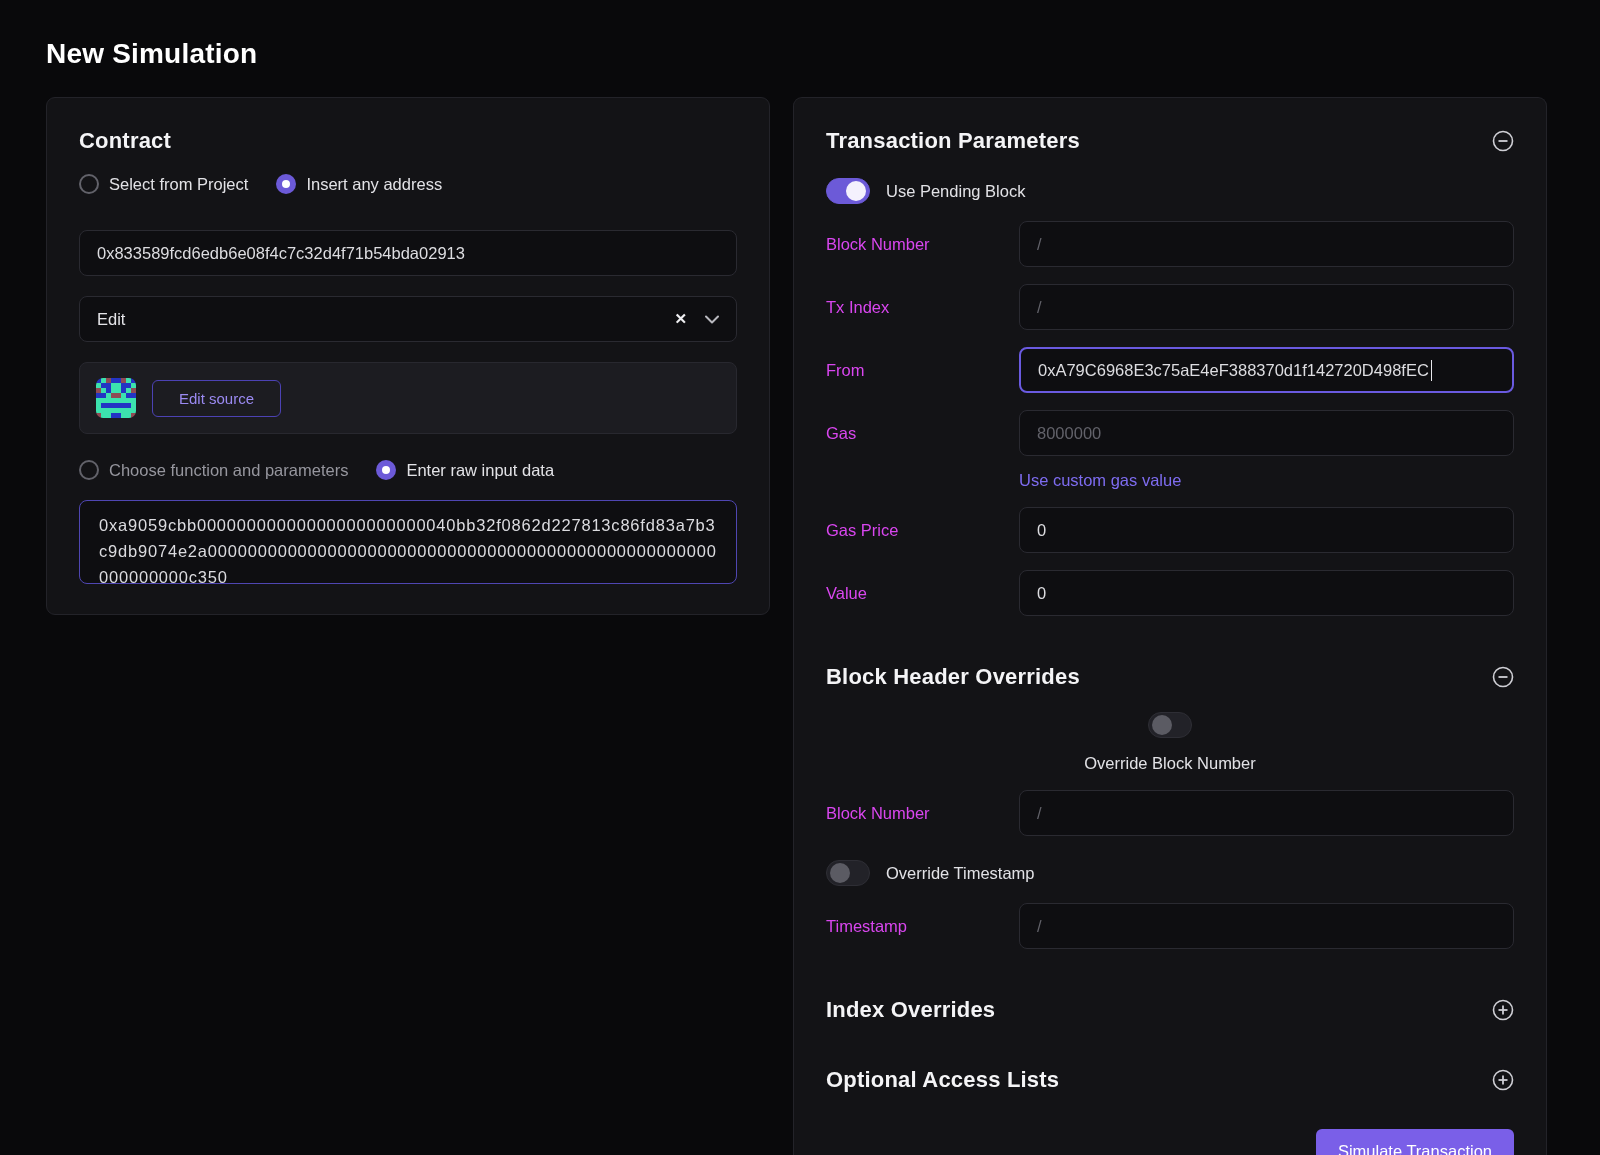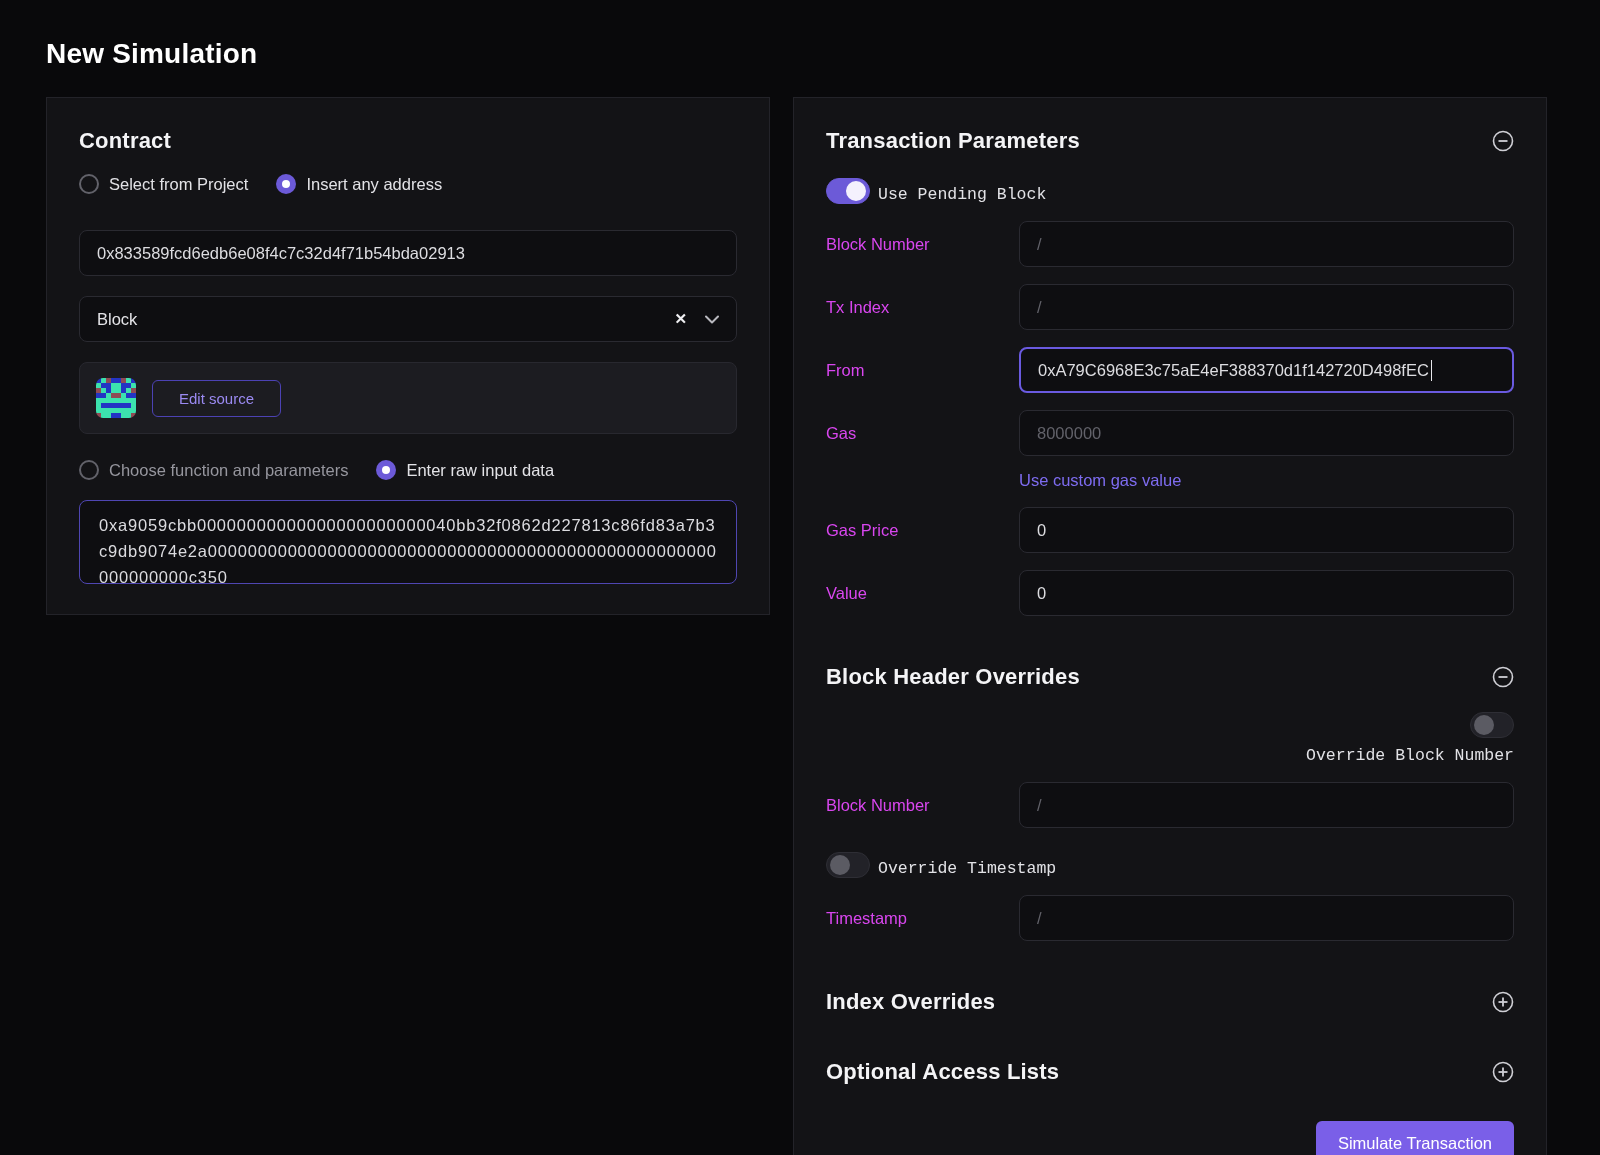--- a/index.html
+++ b/index.html
@@ -10,21 +10,21 @@
     color:#ececee;
   }
   .page { padding:38px 0 0 46px; }
   .page-title { font-size:28px; font-weight:700; color:#ffffff; letter-spacing:.2px; }
 
   .columns { display:grid; grid-template-columns:724px 754px; gap:23px; margin-top:27px; align-items:start; }
 
   .panel {
     background:#131316;
     border:1px solid #232329;
-    border-radius:0;
+    border-radius:9px;
     padding:30px 32px;
   }
   .panel.right { min-height:1052px; display:flex; flex-direction:column; border-bottom:none; border-bottom-left-radius:0; border-bottom-right-radius:0; }
 
   .section-head { display:flex; align-items:center; justify-content:space-between; }
   h2.section-title { font-size:22px; font-weight:700; color:#f4f4f6; letter-spacing:.2px; }
   .circle-icon { width:22px; height:22px; flex:0 0 auto; cursor:pointer; }
   .circle-icon svg { display:block; }
 
   
@@ -103,21 +103,21 @@
     letter-spacing:.8px;
     padding:11px 19px;
     resize:none;
     overflow:hidden;
     word-break:break-all;
     outline:none;
     height:84px;
   }
 
   
-  .toggle-row { display:flex; align-items:flex-end; gap:8px; margin-top:24px; cursor:pointer;font-family:Liberation Mono, monospace; }
+  .toggle-row { display:flex; align-items:center; gap:16px; margin-top:24px; cursor:pointer; }
   .toggle {
     width:44px; height:26px; border-radius:13px; position:relative; flex:0 0 auto;
     background:#222228; border:1px solid #2e2e35;
   }
   .toggle .knob {
     position:absolute; top:50%; transform:translateY(-50%);
     width:20px; height:20px; border-radius:50%;
     left:3px; background:#5b5b63;
   }
   .toggle.on { background:#6c5ad8; border-color:#6c5ad8; }
@@ -168,21 +168,21 @@
         </div>
         <div class="radio-opt">
           <span class="radio selected"></span>
           <span class="radio-label">Insert any address</span>
         </div>
       </div>
 
       <input class="text-input" value="0x833589fcd6edb6e08f4c7c32d4f71b54bda02913" style="">
 
       <div class="select-box">
-        <span class="select-value">Block</span>
+        <span class="select-value">Edit</span>
         <span class="select-clear">✕</span>
         <span class="select-caret">
           <svg width="14" height="9" viewBox="0 0 14 9">
               <polyline points="1,1.5 7,7.5 13,1.5" fill="none" stroke="#b9b9bf" stroke-width="2" stroke-linecap="round" stroke-linejoin="round"></polyline>
             </svg>
         </span>
       </div>
 
       <div class="contract-card">
         <div class="avatar" id="contract-avatar">

